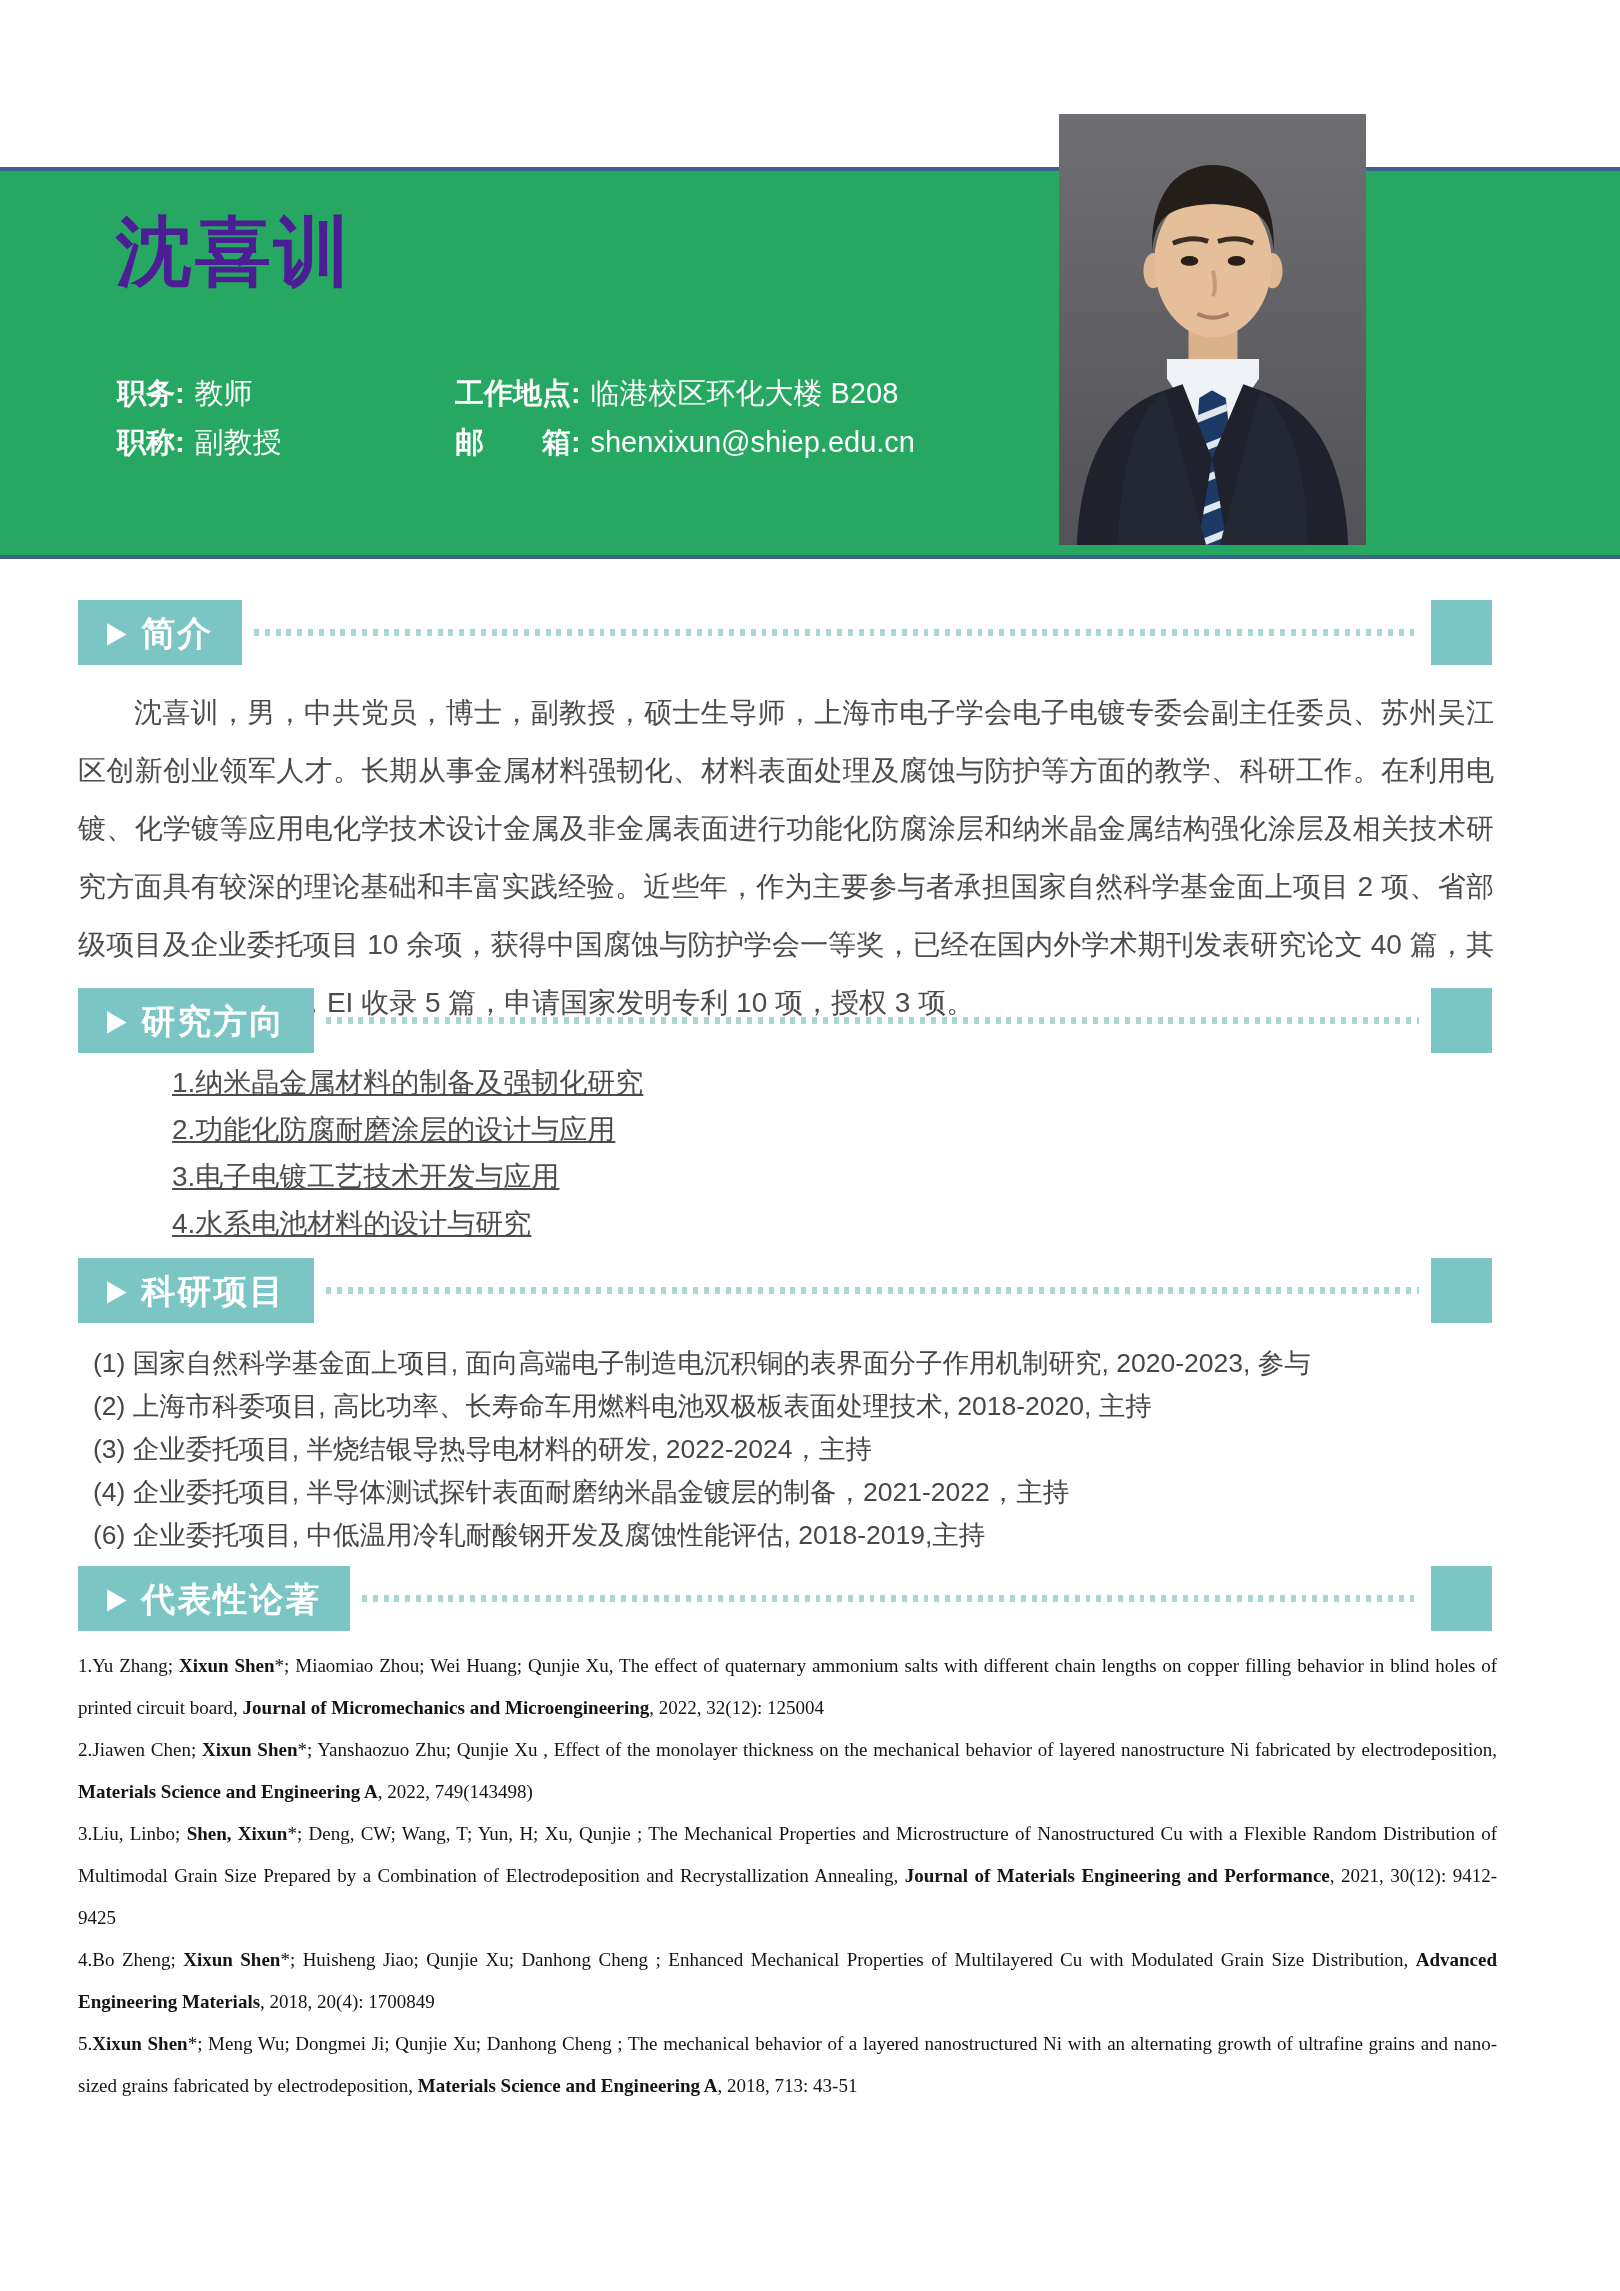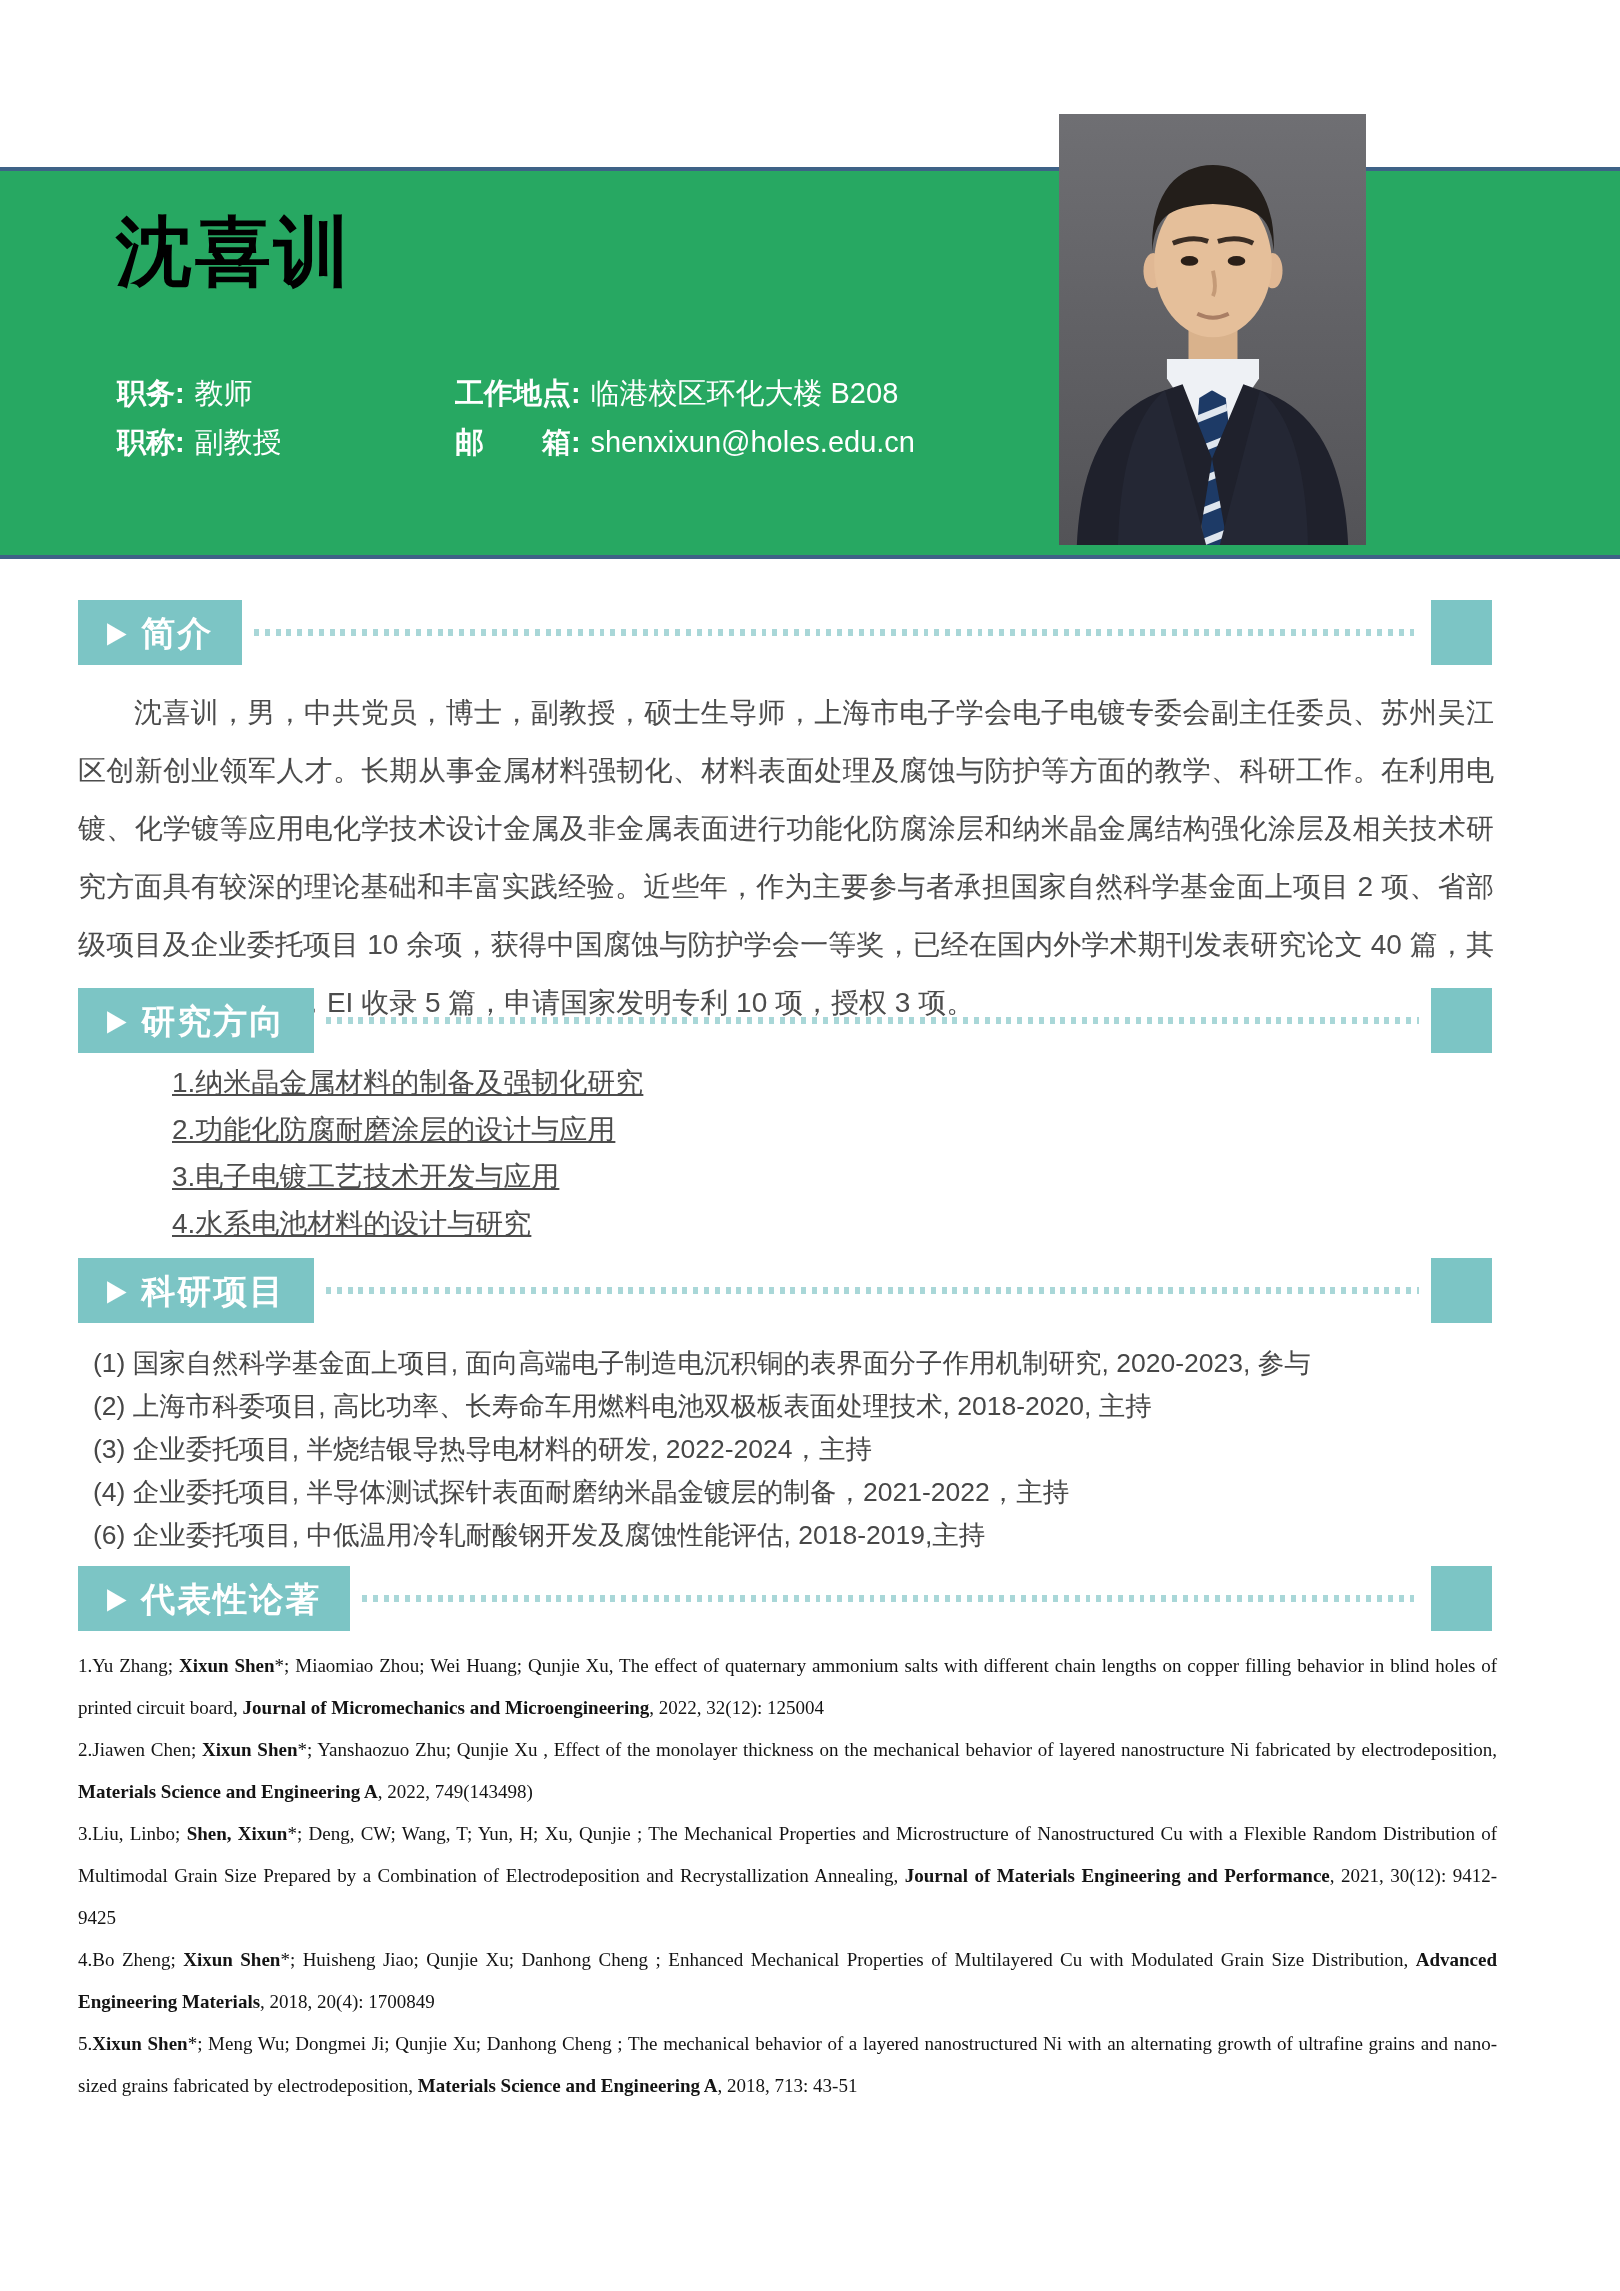--- a/index.html
+++ b/index.html
@@ -10,21 +10,21 @@
   
   .hero{
     position:absolute;left:0;top:167px;width:1620px;height:392px;
     background:var(--banner_green,#27a862);
     border-top:4.9px solid var(--border_blue,#3e6287);
     border-bottom:4.9px solid var(--border_blue,#3e6287);
     box-sizing:border-box;z-index:1;
   }
   .hero-name{
     position:absolute;left:116px;top:43px;margin:0;
-    font-size:76px;font-weight:bold;color:#000000;letter-spacing:2.9px;line-height:1;
+    font-size:76px;font-weight:bold;color:#4c1d95;letter-spacing:2.9px;line-height:1;
   }
   .info-grid{
     position:absolute;left:93px;top:206px;
     display:grid;grid-template-columns:338px auto;row-gap:15.7px;
     font-size:29px;color:#fff;line-height:33px;white-space:nowrap;margin-left:24px;
   }
   .info-cell .lab{font-weight:bold;margin-right:9.8px;}
   
   .photo{
     position:absolute;left:1059px;top:114px;width:307px;height:431px;z-index:2;
@@ -74,21 +74,21 @@
 <body>
 
 <div class="page">
 
   <div class="hero">
     <h1 class="hero-name">沈喜训</h1>
     <div class="info-grid">
         <div class="info-cell"><span class="lab">职务:</span><span class="val">教师</span></div>
         <div class="info-cell"><span class="lab">工作地点:</span><span class="val">临港校区环化大楼 B208</span></div>
         <div class="info-cell"><span class="lab">职称:</span><span class="val">副教授</span></div>
-        <div class="info-cell"><span class="lab">邮　　箱:</span><span class="val">shenxixun@holes.edu.cn</span></div>
+        <div class="info-cell"><span class="lab">邮　　箱:</span><span class="val">shenxixun@shiep.edu.cn</span></div>
       </div>
   </div>
 
   <div class="photo">
     <svg width="307" height="431" viewBox="0 0 313 440">
       <defs>
         <linearGradient id="bgGrad" x1="0" y1="0" x2="0" y2="1">
           <stop offset="0" stop-color="#6f6f73"></stop>
           <stop offset="1" stop-color="#535357"></stop>
         </linearGradient>

